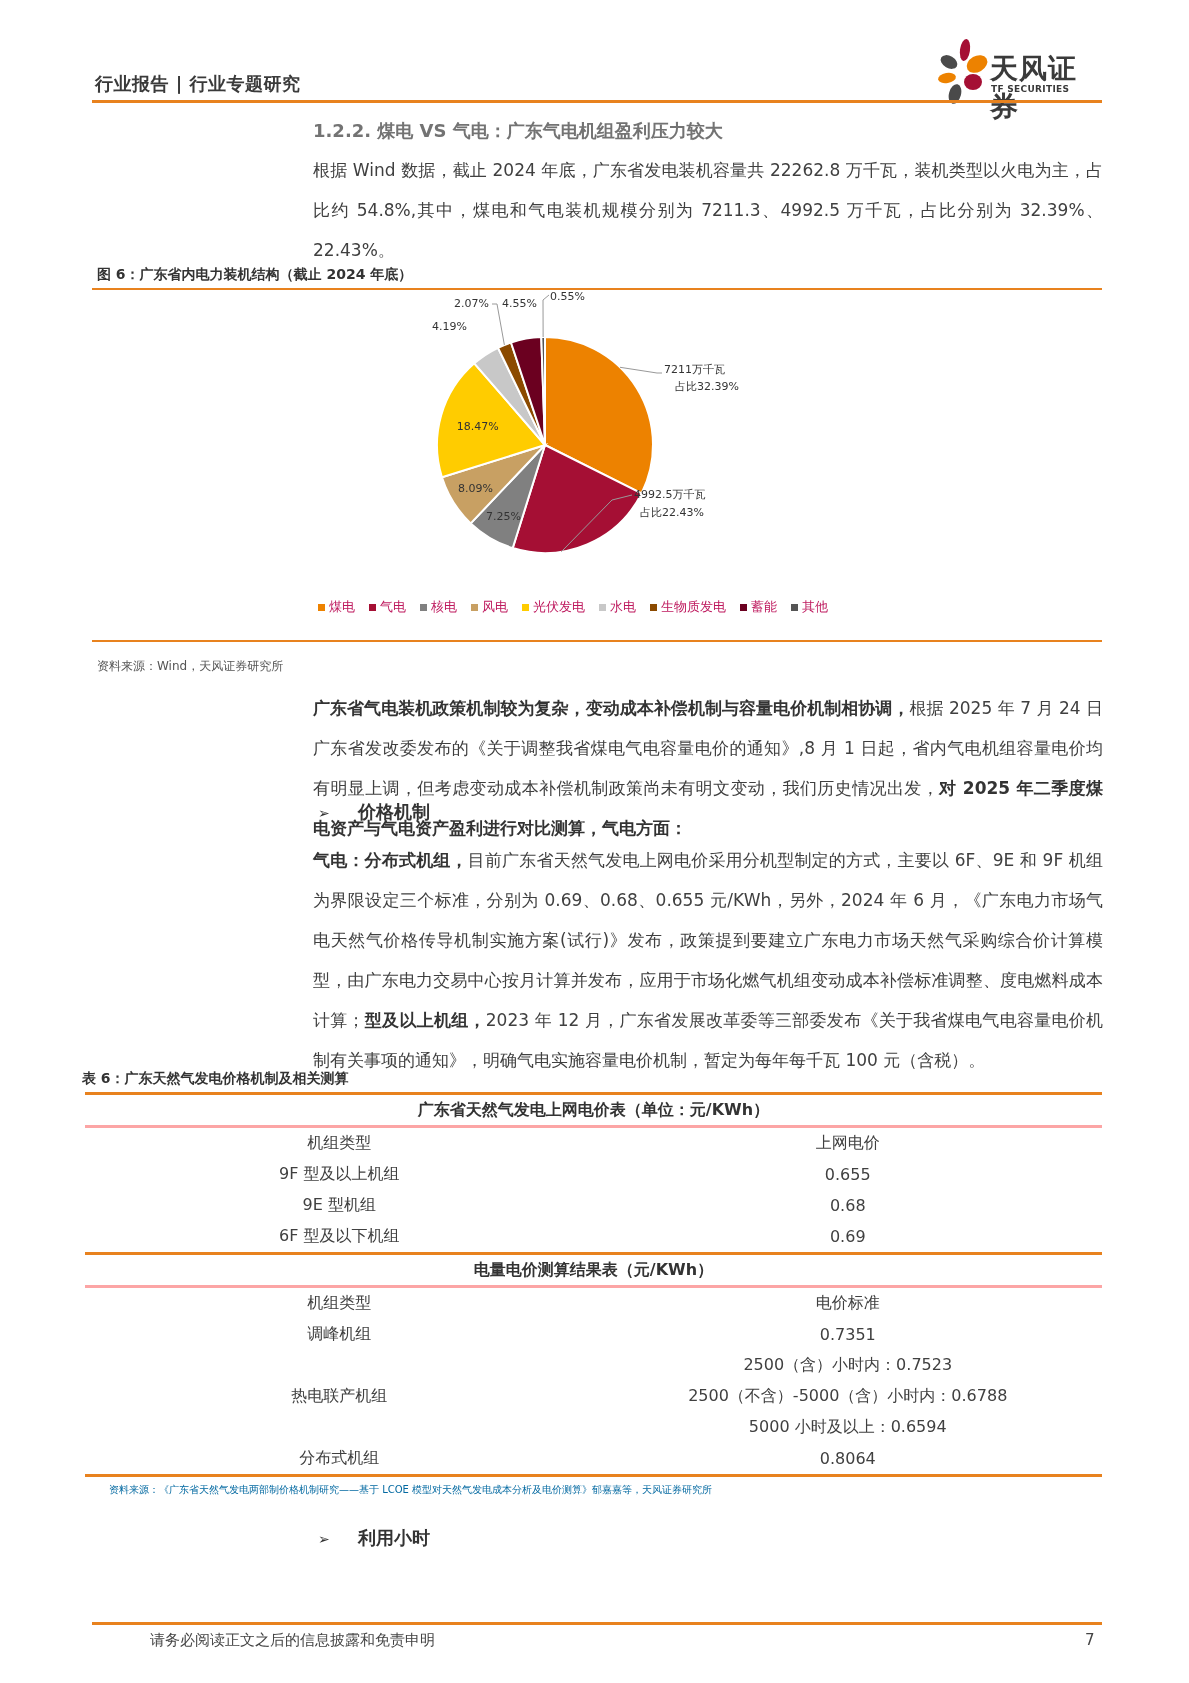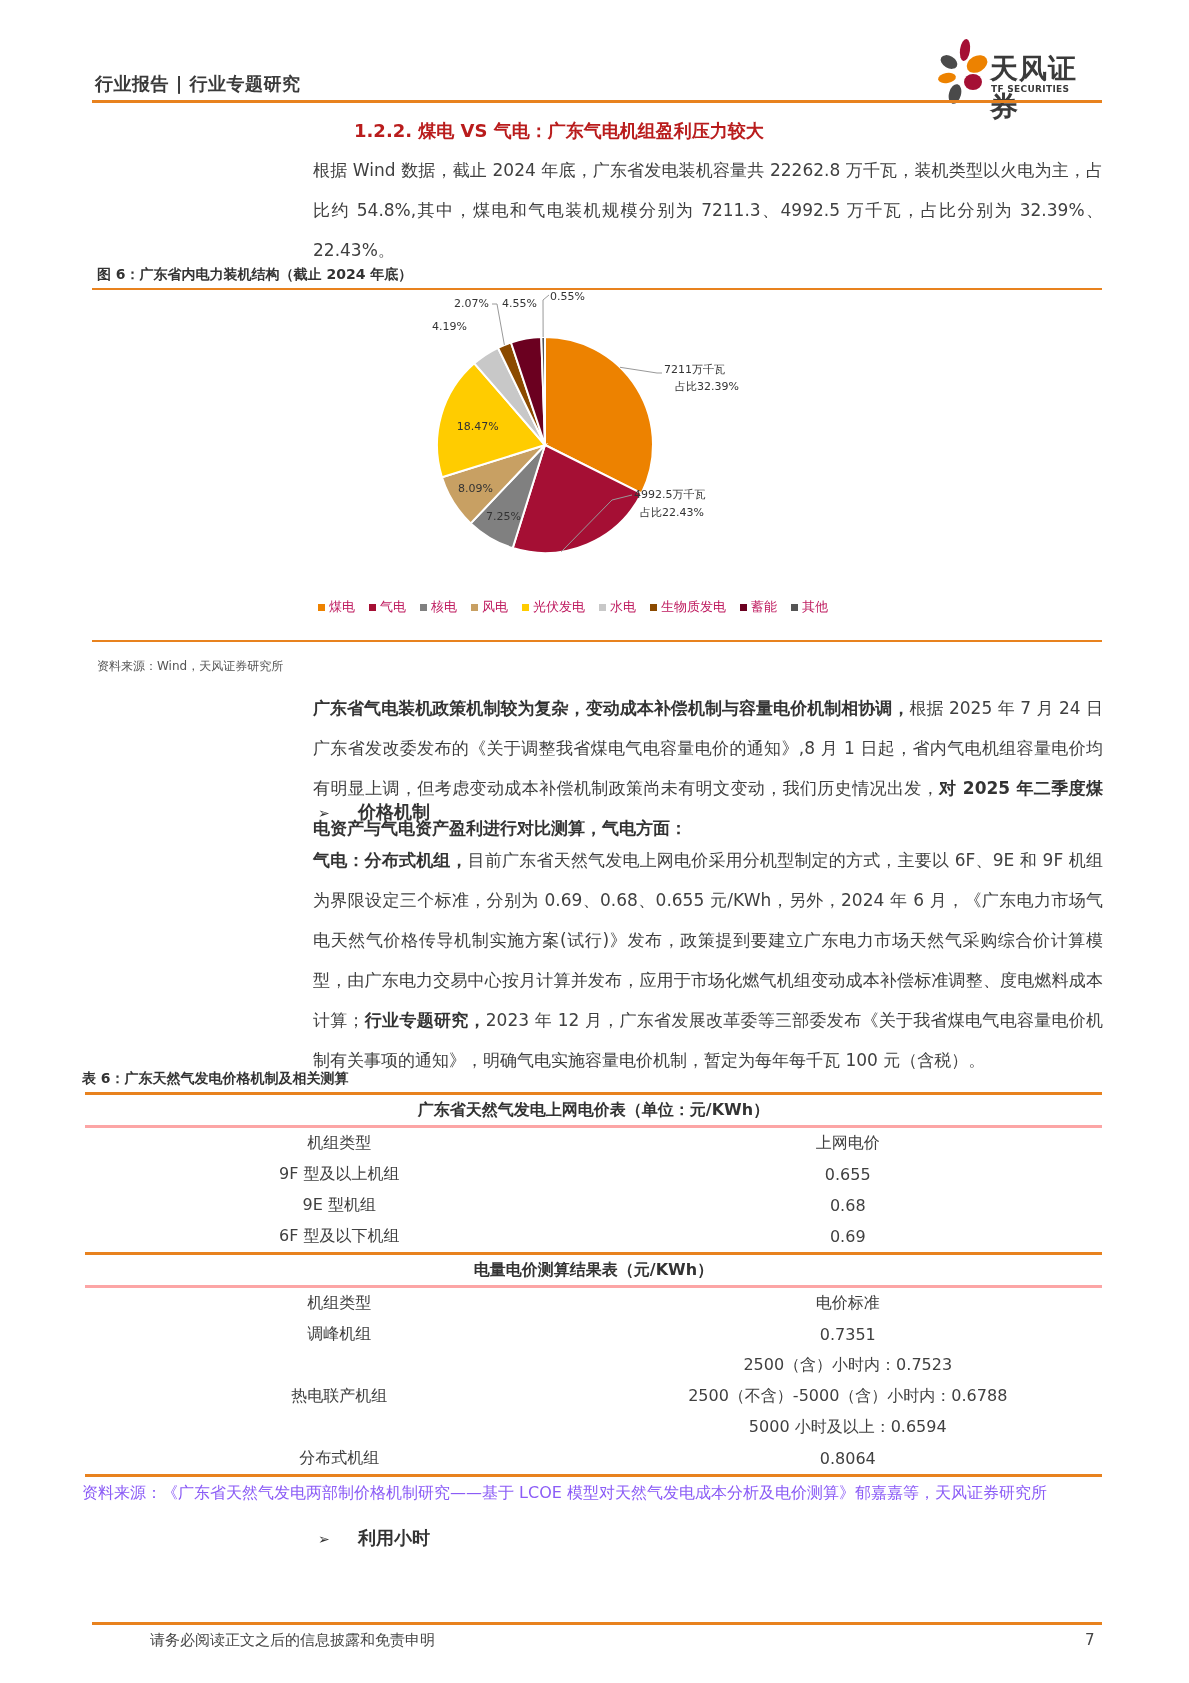--- a/index.html
+++ b/index.html
@@ -3,38 +3,38 @@
 <meta charset="utf-8">
 <style>
   html, body { margin:0; padding:0; background:#fff; }
   body { width:1189px; height:1683px; position:relative; font-family:"DejaVu Sans","Liberation Sans",sans-serif; color:#333; overflow:hidden; }
   .abs { position:absolute; }
   .hdr-title { left:95px; top:72px; font-size:18px; font-weight:bold; color:#3a3a3a; letter-spacing:0.5px; }
   .hdr-line { left:92px; top:100px; width:1010px; height:3px; background:#e8821e; }
   .logo { left:935px; top:38px; width:170px; height:66px; }
   .logo-cn { position:absolute; left:55px; top:12px; font-size:28px; font-weight:bold; color:#3a3a3a; letter-spacing:1px; }
   .logo-en { position:absolute; left:56px; top:46px; font-size:9px; font-weight:bold; color:#3a3a3a; letter-spacing:0.3px; }
-  .sec-title { left:313px; top:119px; font-size:18px; font-weight:bold; color:#b91c1c;margin-left:41px; }
+  .sec-title { left:313px; top:119px; font-size:18px; font-weight:bold; color:#737373; }
   .para { left:313px; width:790px; font-size:17px; line-height:40px; color:#404040; text-align:justify; }
   .para b { color:#333; }
   .fig-title { left:97px; top:266px; font-size:14px; font-weight:bold; color:#333; }
   .fig-line { left:92px; top:288px; width:1010px; height:2px; background:#e8821e; }
   .chart { left:92px; top:290px; width:1010px; height:350px; }
   .legend { left:318px; top:598px; font-size:13px; color:#be185d; display:flex; gap:14px; }
   .legend .sw { display:inline-block; width:7px; height:7px; margin-right:4px; vertical-align:middle; }
   .src-line { left:92px; top:640px; width:1010px; height:2px; background:#e8821e; }
   .src { left:97px; top:645px; font-size:12px; color:#555;margin-top:13px; }
   .bullet { left:318px; font-size:18px; font-weight:bold; color:#333; }
   .bullet .arrow { display:inline-block; width:40px; font-weight:normal; font-size:14px; }
   .tbl-title { left:82px; top:1070px; font-size:14px; font-weight:bold; color:#333; }
   .tbl { left:85px; top:1092px; width:1017px; border-collapse:collapse; font-size:16px; color:#404040; }
   .tbl td { text-align:center; padding:0; height:31px; }
   .tbl .head td { font-weight:bold; color:#333; border-top:3px solid #e8821e; border-bottom:3px solid #fca5a5; height:30px; }
   .tbl .last td { border-bottom:3px solid #e8821e; }
-  .tbl-src { left:82px; top:1483px; font-size:16px; color:#8b5cf6; }
+  .tbl-src { left:109px; top:1483px; font-size:10px; color:#0369a1; }
   .foot-line { left:92px; top:1622px; width:1010px; height:3px; background:#e8821e; }
   .foot { left:150px; top:1631px; font-size:15px; color:#444; }
   .pnum { left:1085px; top:1631px; font-size:15px; color:#444; }
 </style>
 </head>
 <body>
 
 <div class="abs hdr-title">行业报告 | 行业专题研究</div>
 <div class="abs logo">
   <svg width="56" height="66" viewBox="0 0 56 66">
@@ -101,21 +101,21 @@
 
 <div class="abs para" style="top:688px;">
   <b>广东省气电装机政策机制较为复杂，变动成本补偿机制与容量电价机制相协调，</b><span>根据 2025 年 7 月 24 日广东省发改委发布的《关于调整我省煤电气电容量电价的通知》,8 月 1 日起，省内气电机组容量电价均有明显上调，但考虑变动成本补偿机制政策尚未有明文变动，我们历史情况出发，</span><b>对 2025 年二季度煤电资产与气电资产盈利进行对比测算，气电方面：</b>
 </div>
 
 <div class="abs bullet" style="top:800px;">
   <span class="arrow">➢</span><span>价格机制</span>
 </div>
 
 <div class="abs para" style="top:840px;">
-  <b>气电：分布式机组，</b><span>目前广东省天然气发电上网电价采用分机型制定的方式，主要以 6F、9E 和 9F 机组为界限设定三个标准，分别为 0.69、0.68、0.655 元/KWh，另外，2024 年 6 月，《广东电力市场气电天然气价格传导机制实施方案(试行)》发布，政策提到要建立广东电力市场天然气采购综合价计算模型，由广东电力交易中心按月计算并发布，应用于市场化燃气机组变动成本补偿标准调整、度电燃料成本计算；</span><b>行业专题研究，</b><span>2023 年 12 月，广东省发展改革委等三部委发布《关于我省煤电气电容量电价机制有关事项的通知》，明确气电实施容量电价机制，暂定为每年每千瓦 100 元（含税）。</span>
+  <b>气电：分布式机组，</b><span>目前广东省天然气发电上网电价采用分机型制定的方式，主要以 6F、9E 和 9F 机组为界限设定三个标准，分别为 0.69、0.68、0.655 元/KWh，另外，2024 年 6 月，《广东电力市场气电天然气价格传导机制实施方案(试行)》发布，政策提到要建立广东电力市场天然气采购综合价计算模型，由广东电力交易中心按月计算并发布，应用于市场化燃气机组变动成本补偿标准调整、度电燃料成本计算；</span><b>型及以上机组，</b><span>2023 年 12 月，广东省发展改革委等三部委发布《关于我省煤电气电容量电价机制有关事项的通知》，明确气电实施容量电价机制，暂定为每年每千瓦 100 元（含税）。</span>
 </div>
 
 <div class="abs tbl-title">表 6：广东天然气发电价格机制及相关测算</div>
 <table class="abs tbl">
   <tbody>
       <tr class="head">
         <td colspan="2">广东省天然气发电上网电价表（单位：元/KWh）</td>
       </tr>
   <tr>
     <td style="width:50%">机组类型</td>

